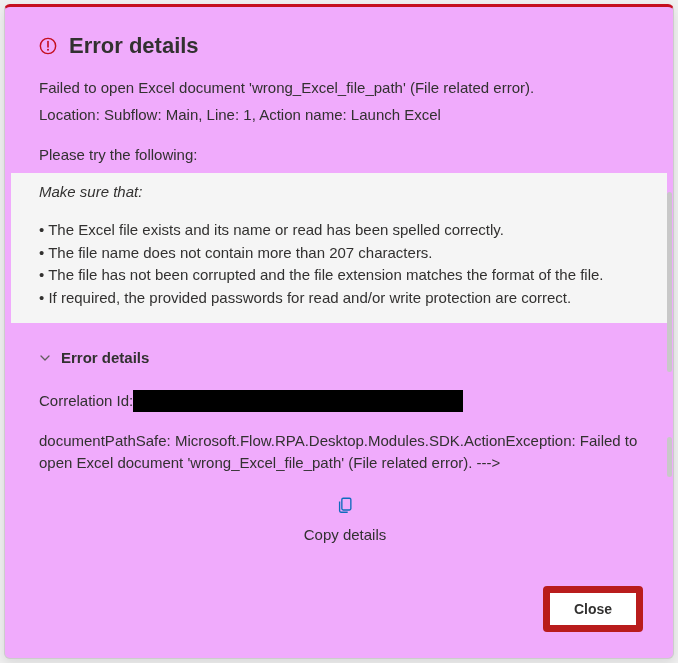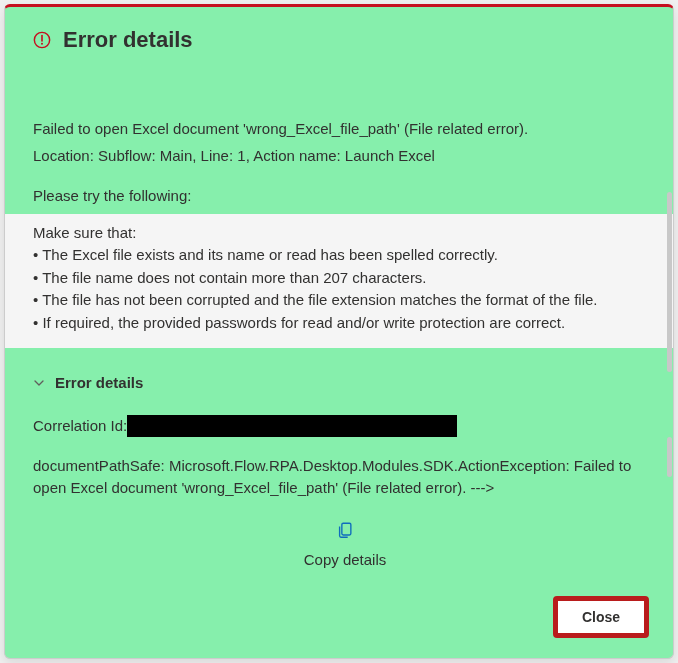--- a/index.html
+++ b/index.html
@@ -9,27 +9,27 @@
     }
     body {
       font-family: 'Segoe UI', Tahoma, sans-serif;
       background: #f0f0f0;
       padding: 4px;
       width: 678px;
       height: 663px;
       position: relative;
     }
     .dialog {
-      background: #86efac;
+      background: #f0abfc;
       border: 1px solid #cccccc;
       border-top: 3px solid #c50f1f;
       border-radius: 6px;
       width: 100%;
       height: 100%;
-      padding: 0;
+      padding: 6px;
       display: flex;
       flex-direction: column;
       box-shadow: 0 4px 12px rgba(0,0,0,0.1);
       position: relative;
     }
     .dialog-header {
       display: flex;
       align-items: center;
       padding: 20px 28px 10px 28px;
       gap: 12px;
@@ -47,39 +47,39 @@
     .dialog-body {
       padding: 8px 28px 0 28px;
       flex: 1;
       overflow: hidden;
       font-size: 15px;
       color: #323130;
       line-height: 1.5;
     }
     .error-message {
       margin-bottom: 4px;
-      margin-top: 47px;
     }
     .location-line {
       margin-bottom: 18px;
     }
     .bold {
       font-weight: 400;
     }
     .try-header {
       font-weight: 400;
       margin-bottom: 6px;
     }
     .suggestions-box {
       background: #f5f5f5;
       margin: 0 -28px;
       padding: 8px 28px 14px 28px;
     }
     .make-sure {
-      margin-bottom: 0;
+      margin-bottom: 16px;
+      font-style: italic;
     }
     .bullet {
       margin-left: 0;
     }
     .details-section {
       margin-top: 24px;
     }
     .details-toggle {
       display: flex;
       align-items: center;
@@ -130,21 +130,21 @@
       color: #323130;
       font-size: 15px;
     }
     .dialog-footer {
       display: flex;
       justify-content: flex-end;
       padding: 18px 24px 20px 24px;
     }
     .close-btn {
       background: #ffffff;
-      border: 5px solid #b91c1c;
+      border: 7px solid #b91c1c;
       border-radius: 4px;
       padding: 8px 24px;
       font-size: 14px;
       font-weight: 600;
       color: #323130;
       cursor: pointer;
       font-family: inherit;
     }
     .scrollbar-thumb {
       position: absolute;

